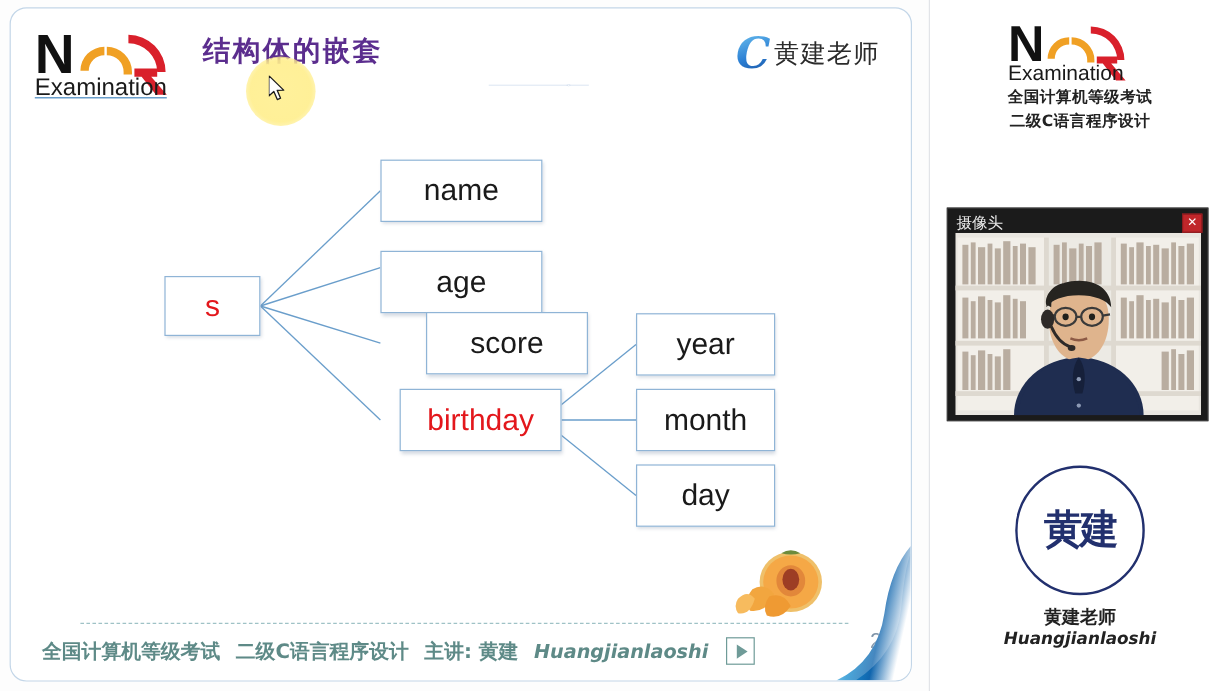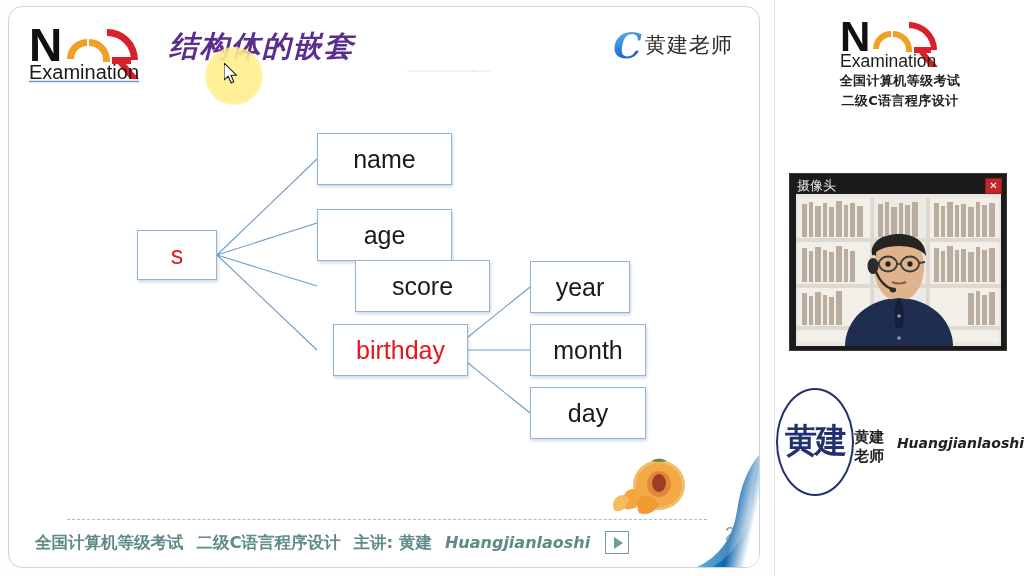--- a/index.html
+++ b/index.html
@@ -28,21 +28,21 @@
   }
 
   
   .ncr-logo{
     position:absolute;left:18px;top:14px;width:148px;height:62px;
   }
   .ncr-logo svg{display:block;}
   .slide-title{
     position:absolute;left:160px;top:20px;
     font-family:"DejaVu Sans","Liberation Sans",sans-serif;
-    font-size:29px;font-weight:700;font-style:italic;
+    font-size:23px;font-weight:700;
     color:#5b2d8e;letter-spacing:2px;
     white-space:nowrap;
   }
   .c-brand{
     position:absolute;right:26px;top:20px;
     display:flex;align-items:center;gap:3px;
   }
   .c-brand .cglyph{
     font-family:"DejaVu Serif","Liberation Serif",serif;
     font-style:italic;font-weight:700;font-size:36px;line-height:36px;
@@ -150,21 +150,21 @@
     background:#c0262a;border:1px solid #8e1b1e;
     display:flex;align-items:center;justify-content:center;
     color:#fff;font-size:10px;font-weight:700;line-height:1;
     font-family:"DejaVu Sans","Liberation Sans",sans-serif;
     cursor:pointer;
   }
   .cam-video{position:absolute;left:6px;top:20px;width:205px;height:152px;overflow:hidden;}
 
   .seal-block{
     position:absolute;left:0;top:388px;width:248px;
-    display:flex;flex-direction:row;align-items:center;
+    display:flex;flex-direction:column;align-items:center;
   }
   .seal-circle{
     width:104px;height:104px;border-radius:50%;
     border:2.2px solid #22306e;
     display:flex;align-items:center;justify-content:center;
     background:#fff;
   }
   .seal-circle .stamp{
     font-family:"DejaVu Sans","Liberation Sans",sans-serif;
     font-size:32px;font-weight:700;color:#22306e;
@@ -238,21 +238,21 @@
         <div class="node" style="left:308px;top:202px;width:135px;height:52px;">
           <span>age</span>
         </div>
         <div class="node" style="left:308px;top:253px;width:135px;height:52px;margin-left:38px;">
           <span>score</span>
         </div>
         <div class="node red" style="left:308px;top:317px;width:135px;height:52px;margin-left:16px;">
           <span>birthday</span>
         </div>
 
-        <div class="node" style="left:521px;top:254px;width:100px;height:52px;">
+        <div class="node" style="left:521px;top:254px;width:116px;height:52px;">
           <span>year</span>
         </div>
         <div class="node" style="left:521px;top:317px;width:116px;height:52px;">
           <span>month</span>
         </div>
         <div class="node" style="left:521px;top:380px;width:116px;height:52px;">
           <span>day</span>
         </div>
       </div>
 

